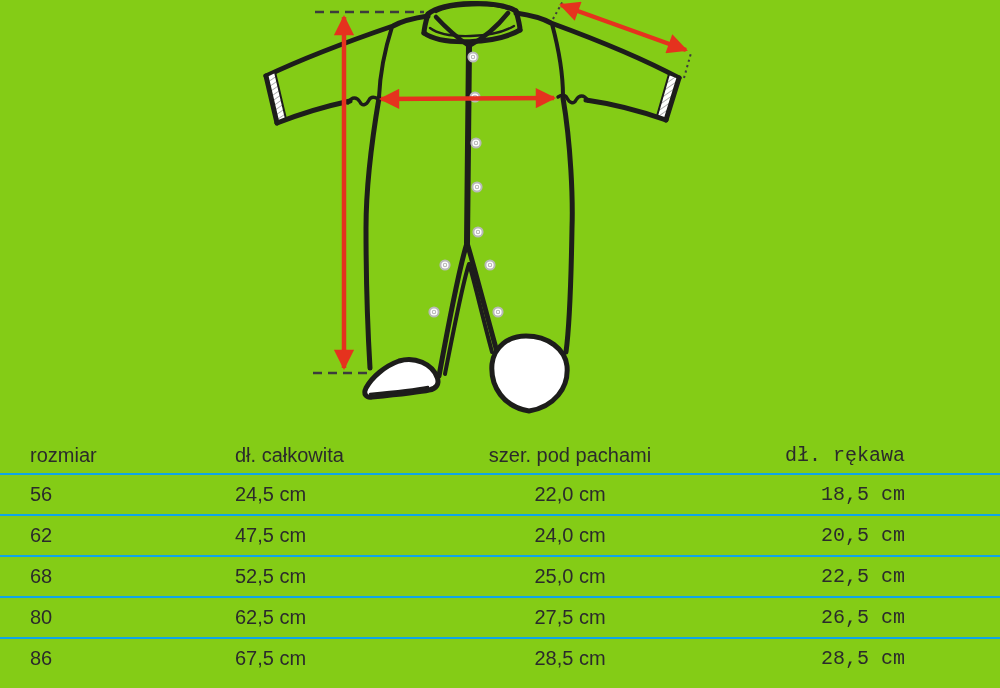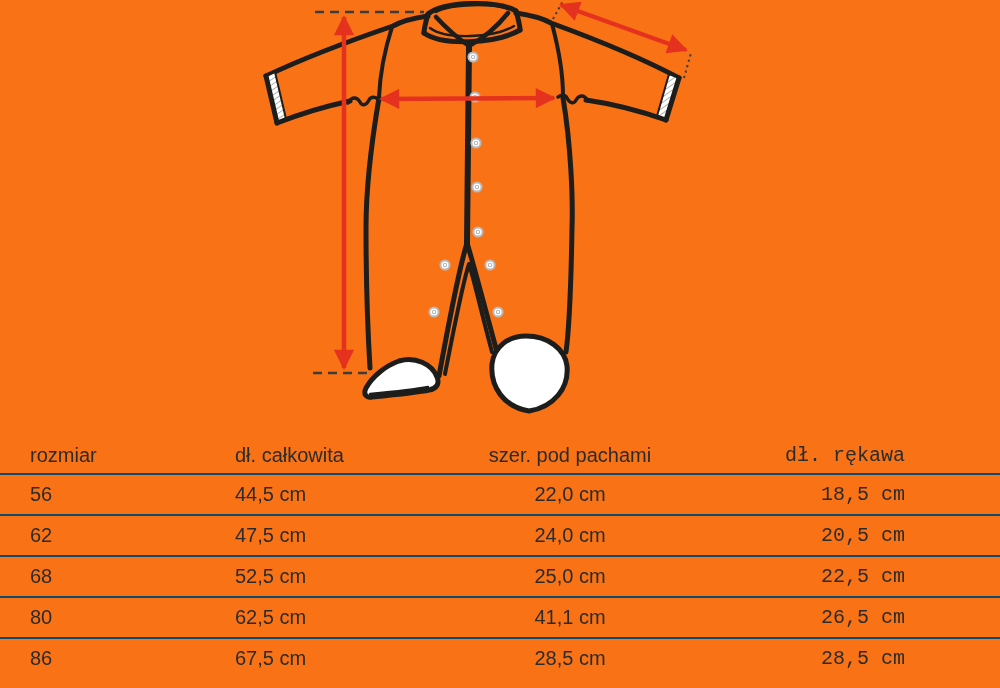--- a/index.html
+++ b/index.html
@@ -1,28 +1,28 @@
 <!DOCTYPE html>
 <html><head>
 <meta charset="utf-8">
 <style>
   html,body{margin:0;padding:0;background:#ffffff;}
   .stage{
     position:relative;width:1000px;height:688px;overflow:hidden;
-    background:#f97316;font-family:"Liberation Sans", sans-serif;
+    background:#84cc16;font-family:"Liberation Sans", sans-serif;
   }
   .diagram{position:absolute;top:0;left:0;}
   .size-table{
     position:absolute;top:438px;left:0;width:1000px;
     border-collapse:collapse;table-layout:fixed;
     font-size:20px;color:#2b2b2b;
   }
   .size-table th{font-weight:400;height:33px;vertical-align:middle;}
   .size-table td{height:37px;vertical-align:middle;}
-  .size-table tr.data{border-top:2px solid #0c4a6e;margin-top:44px;}
+  .size-table tr.data{border-top:2px solid #0ea5e9;margin-top:44px;}
   .c1{text-align:left;padding-left:30px;}
   .c2{text-align:left;padding-left:50px;}
   .c3{text-align:center;}
   .c4{text-align:right;padding-right:95px;font-family:Liberation Mono, monospace;}
 </style>
 </head>
 <body>
 
 <div class="stage">
 
@@ -157,40 +157,40 @@
       <tr>
         <th class="c1">rozmiar</th>
         <th class="c2">dł. całkowita</th>
         <th class="c3">szer. pod pachami</th>
         <th class="c4">dł. rękawa</th>
       </tr>
     </thead>
     <tbody>
       <tr class="data">
         <td class="c1">56</td>
-        <td class="c2">44,5 cm</td>
+        <td class="c2">24,5 cm</td>
         <td class="c3">22,0 cm</td>
         <td class="c4">18,5 cm</td>
       </tr>
       <tr class="data">
         <td class="c1">62</td>
         <td class="c2">47,5 cm</td>
         <td class="c3">24,0 cm</td>
         <td class="c4">20,5 cm</td>
       </tr>
       <tr class="data">
         <td class="c1">68</td>
         <td class="c2">52,5 cm</td>
         <td class="c3">25,0 cm</td>
         <td class="c4">22,5 cm</td>
       </tr>
       <tr class="data">
         <td class="c1">80</td>
         <td class="c2">62,5 cm</td>
-        <td class="c3">41,1 cm</td>
+        <td class="c3">27,5 cm</td>
         <td class="c4">26,5 cm</td>
       </tr>
       <tr class="data">
         <td class="c1">86</td>
         <td class="c2">67,5 cm</td>
         <td class="c3">28,5 cm</td>
         <td class="c4">28,5 cm</td>
       </tr>
     </tbody>
   </table>

